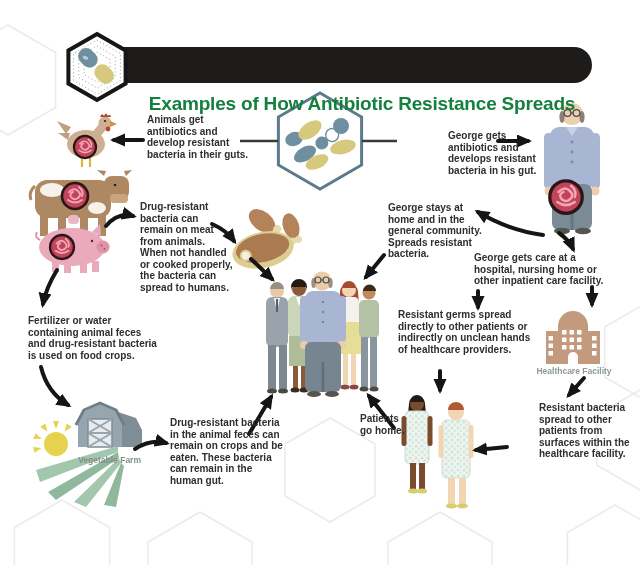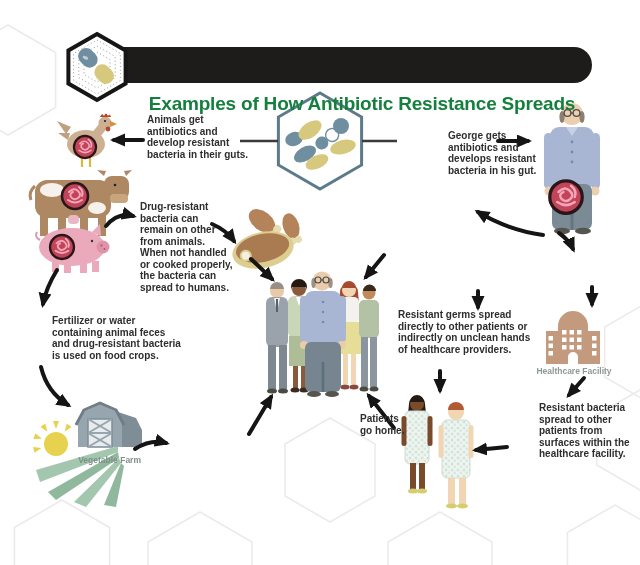--- a/index.html
+++ b/index.html
@@ -349,34 +349,48 @@
 <div class="t" style="left:147px;top:114px;width:122px;">Animals get
 antibiotics and
 develop resistant
 bacteria in their guts.</div>
 <div class="t" style="left:408px;top:130px;width:115px;margin-left:40px;">George gets
 antibiotics and
 develops resistant
 bacteria in his gut.</div>
 <div class="t" style="left:140px;top:201px;width:112px;">Drug-resistant
 bacteria can
-remain on other
+remain on meat
 from animals.
 When not handled
 or cooked properly,
 the bacteria can
 spread to humans.</div>
-<div class="t" style="left:52px;top:315px;width:145px;">Fertilizer or water
+<div class="t" style="left:388px;top:202px;width:110px;">George stays at
+home and in the
+general community.
+Spreads resistant
+bacteria.</div>
+<div class="t" style="left:474px;top:252px;width:140px;">George gets care at a
+hospital, nursing home or
+other inpatient care facility.</div>
+<div class="t" style="left:28px;top:315px;width:145px;">Fertilizer or water
 containing animal feces
 and drug-resistant bacteria
 is used on food crops.</div>
 <div class="t" style="left:398px;top:309px;width:145px;">Resistant germs spread
 directly to other patients or
 indirectly on unclean hands
 of healthcare providers.</div>
+<div class="t" style="left:170px;top:417px;width:120px;">Drug-resistant bacteria
+in the animal feces can
+remain on crops and be
+eaten. These bacteria
+can remain in the
+human gut.</div>
 <div class="t" style="left:360px;top:413px;width:60px;">Patients
 go home.</div>
 <div class="t" style="left:539px;top:402px;width:115px;">Resistant bacteria
 spread to other
 patients from
 surfaces within the
 healthcare facility.</div>
 
 <div class="t small-label hcf">Healthcare Facility</div>
 <div class="t small-label farm">Vegetable Farm</div>

